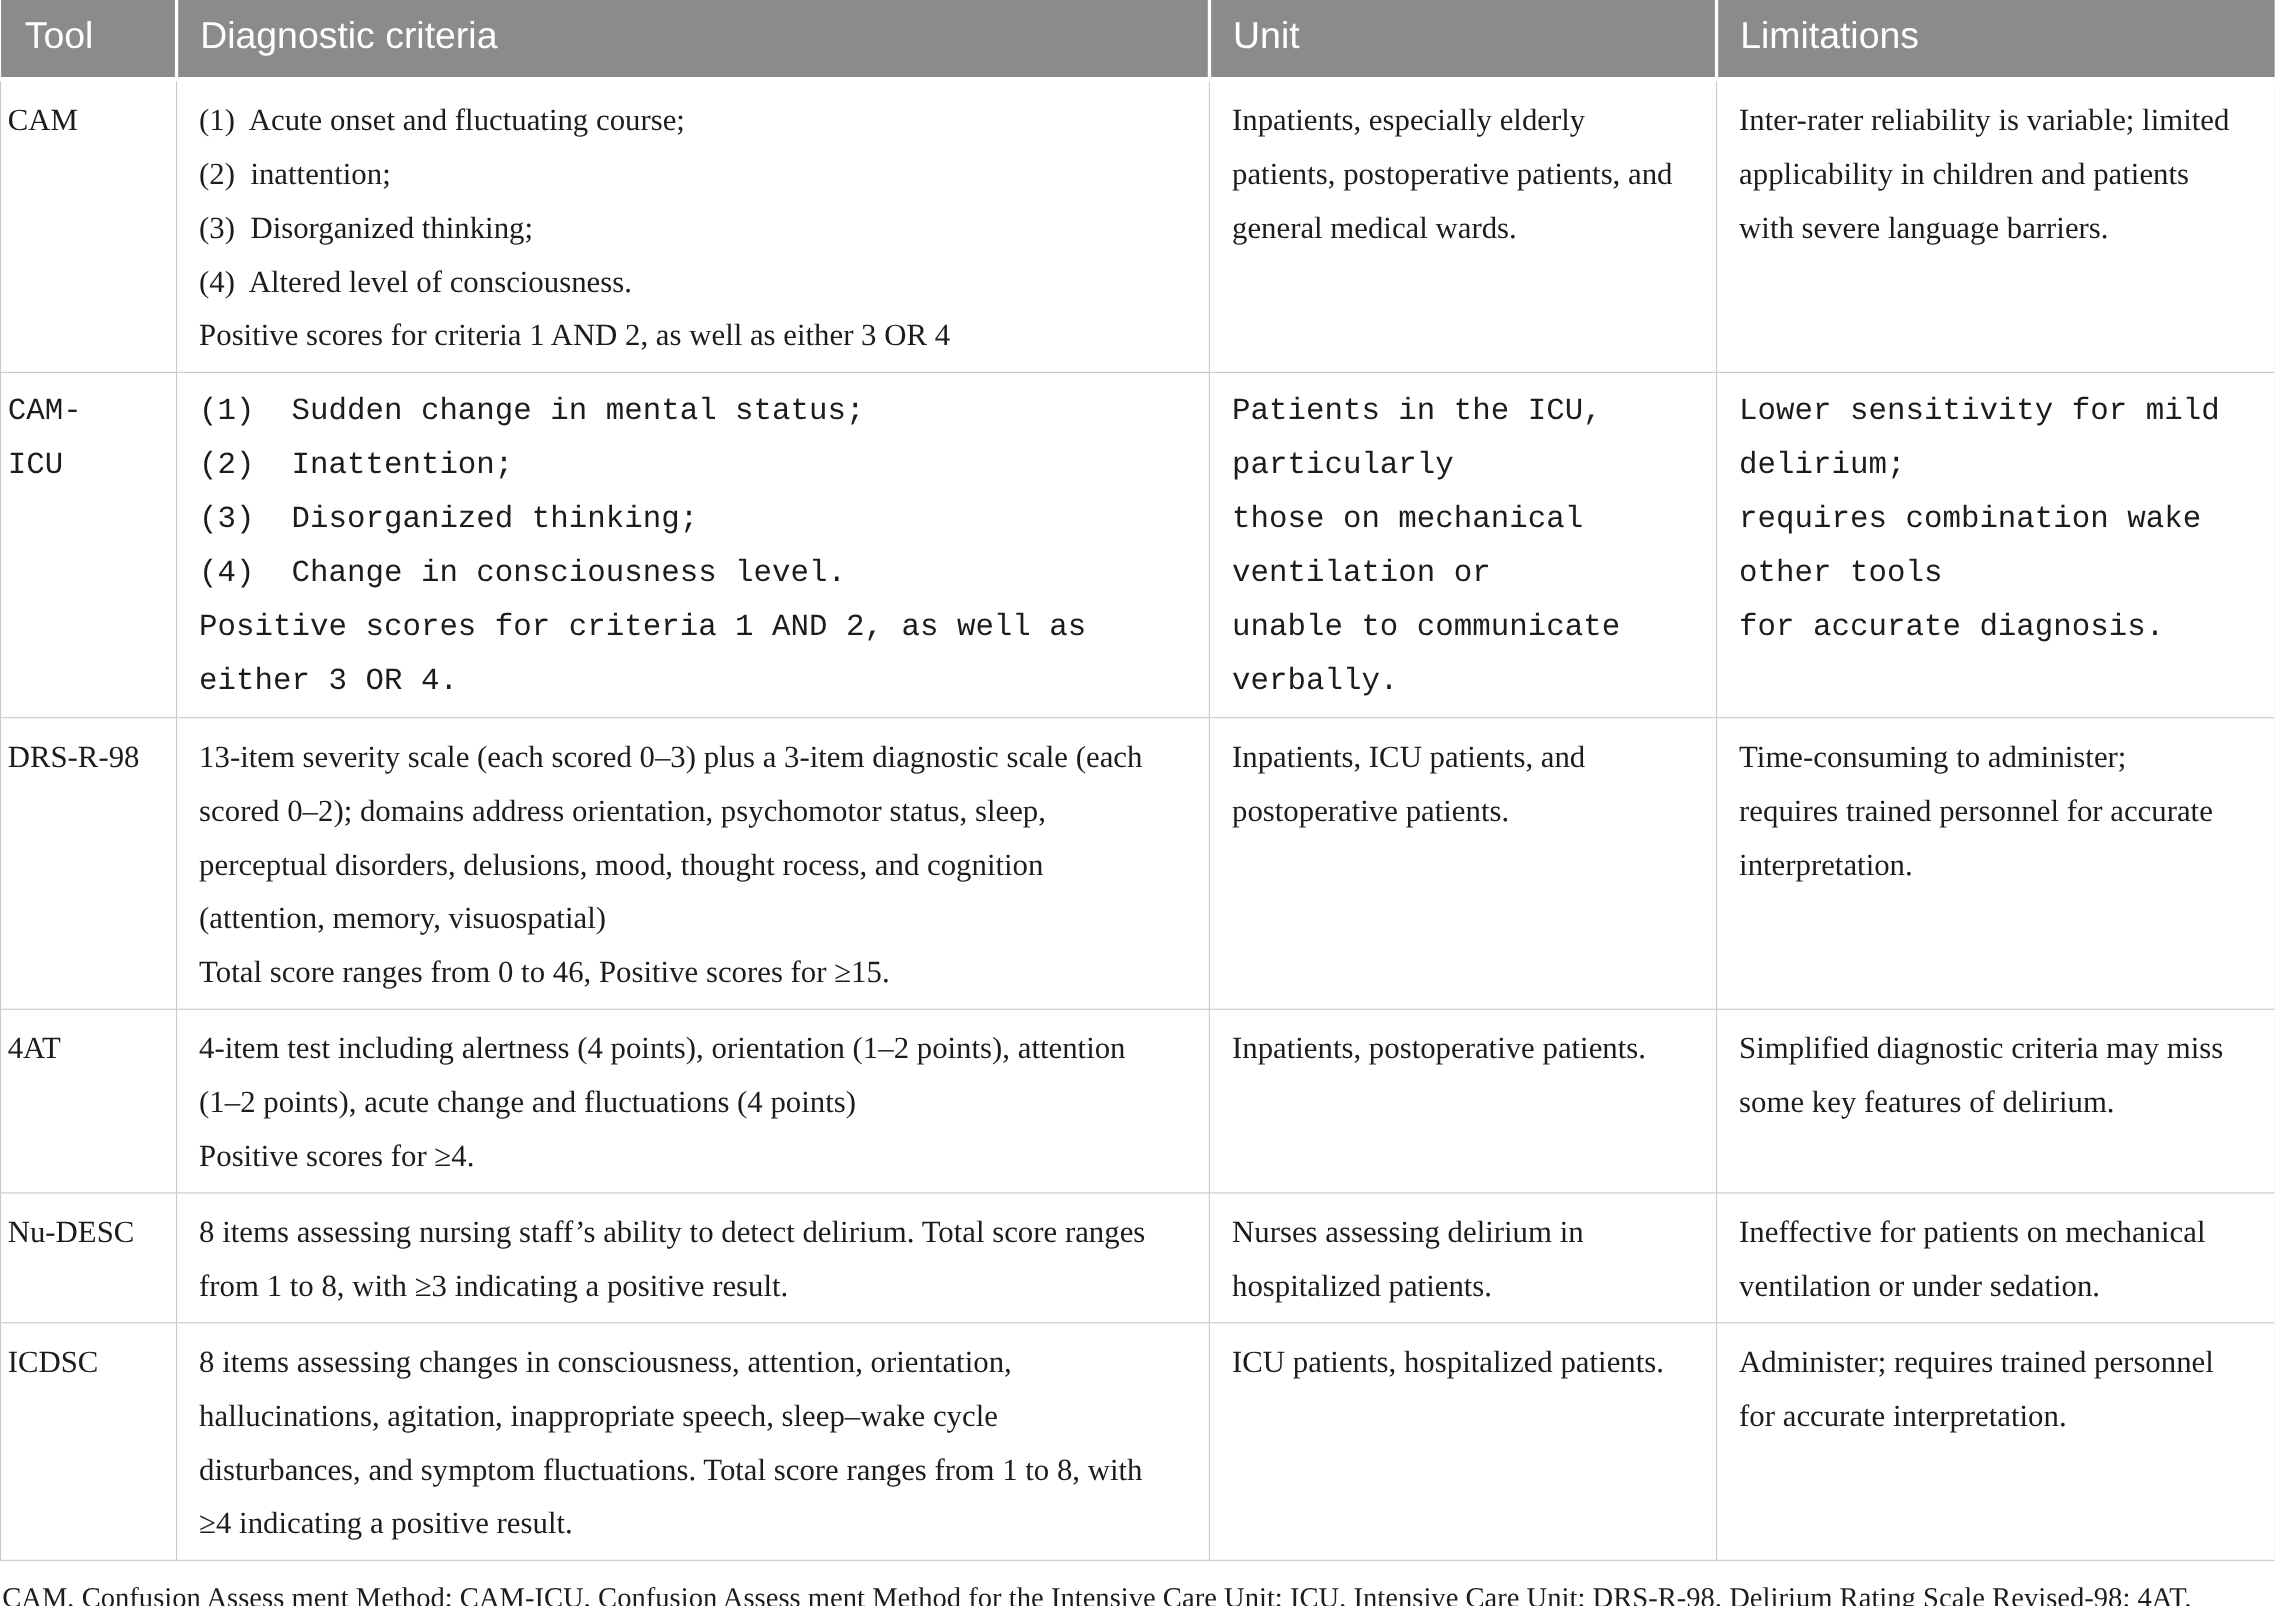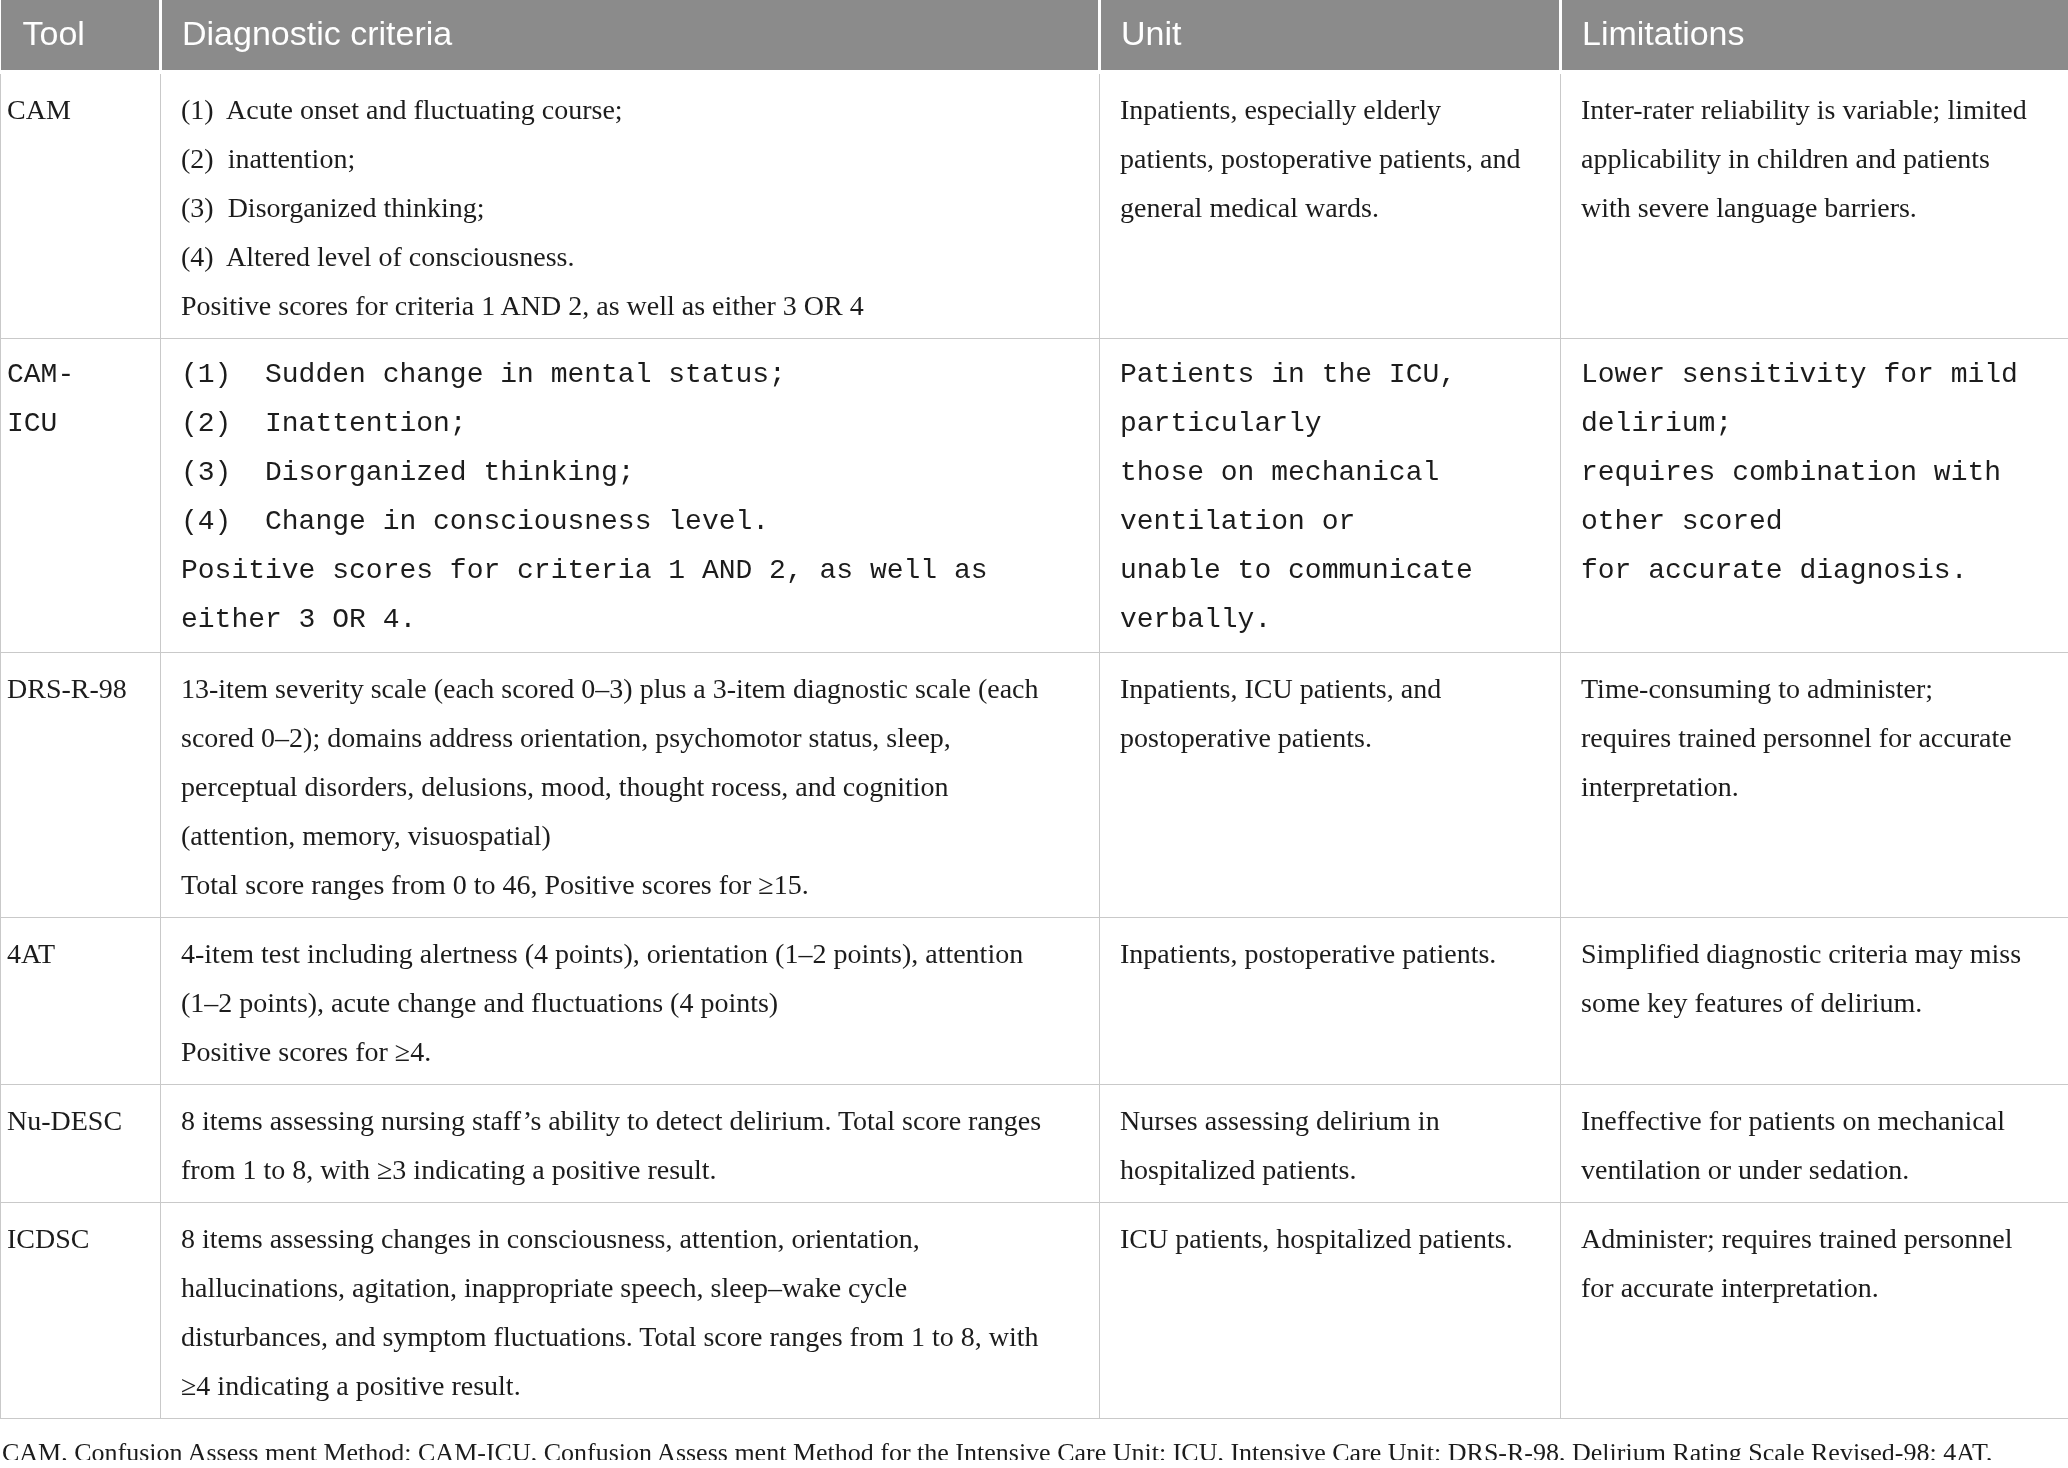--- a/index.html
+++ b/index.html
@@ -112,21 +112,21 @@
 ICU</td>
         <td class="cell-criteria">(1)  Sudden change in mental status;
 (2)  Inattention;
 (3)  Disorganized thinking;
 (4)  Change in consciousness level.
 Positive scores for criteria 1 AND 2, as well as either 3 OR 4.</td>
         <td class="cell-users">Patients in the ICU, particularly
 those on mechanical ventilation or
 unable to communicate verbally.</td>
         <td class="cell-limitations">Lower sensitivity for mild delirium;
-requires combination with other scored
+requires combination wake other tools
 for accurate diagnosis.</td>
       </tr>
       <tr class="r2">
         <td class="cell-tool">DRS-R-98</td>
         <td class="cell-criteria">13-item severity scale (each scored 0–3) plus a 3-item diagnostic scale (each
 scored 0–2); domains address orientation, psychomotor status, sleep,
 perceptual disorders, delusions, mood, thought rocess, and cognition
 (attention, memory, visuospatial)
 Total score ranges from 0 to 46, Positive scores for ≥15.</td>
         <td class="cell-users">Inpatients, ICU patients, and

